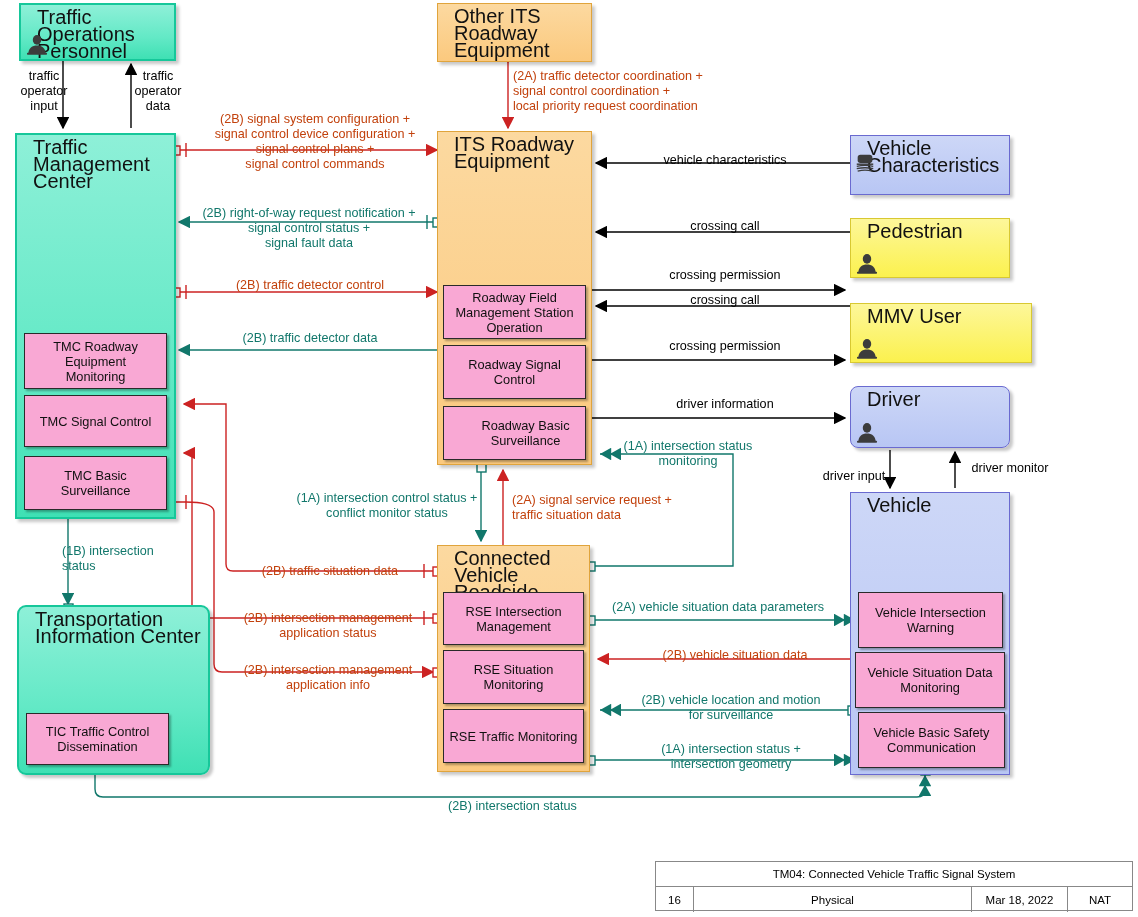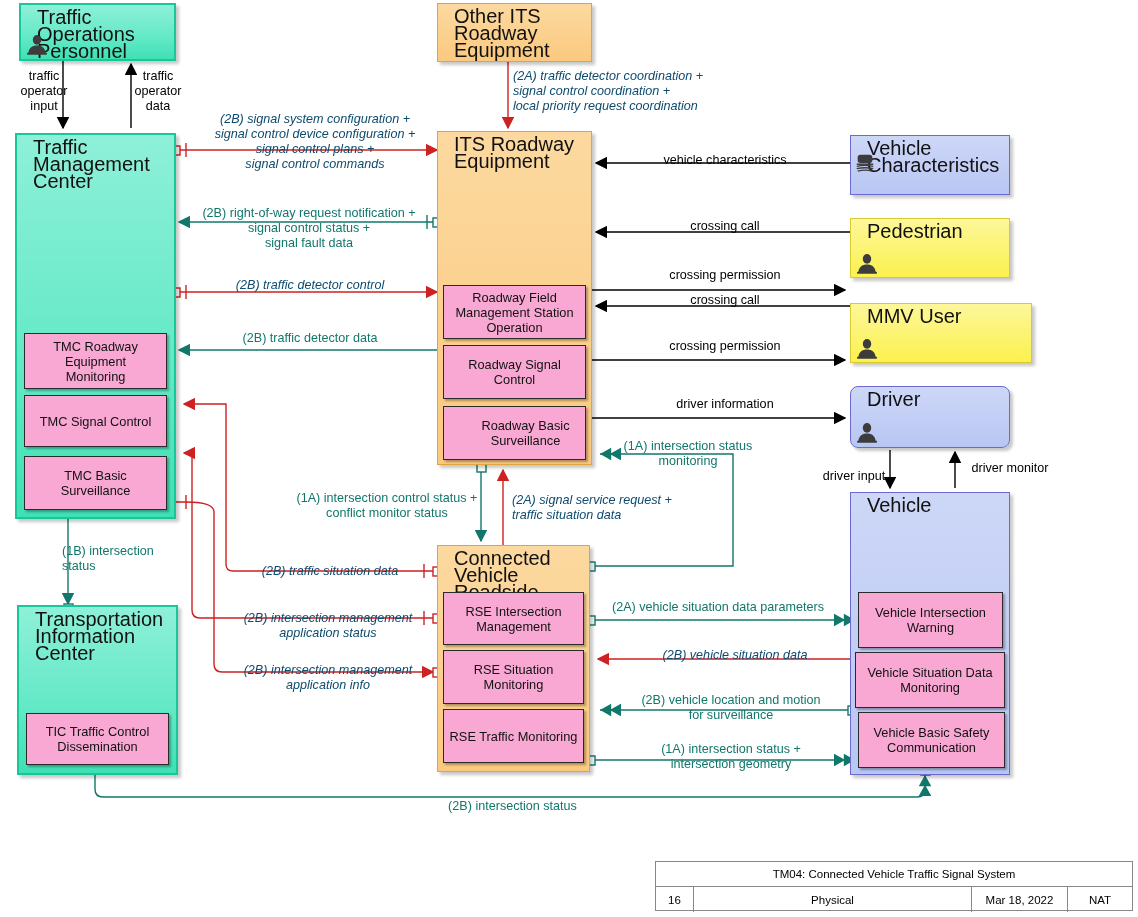--- a/index.html
+++ b/index.html
@@ -22,21 +22,21 @@
   .n-yellow{background:linear-gradient(180deg,#fdf79a 0%,#fbf14e 100%);
            border:1px solid #d8c832;}
 
   .sub{position:absolute;box-sizing:border-box;background:#f9a8d4;border:1px solid #2a2a2a;
        box-shadow:2px 2px 2px rgba(0,0,0,.3);display:flex;align-items:center;
        justify-content:center;text-align:center;font-size:12.8px;line-height:15px;
        color:#111;padding:0 3px;}
 
   .lbl{position:absolute;font-size:12.6px;line-height:15px;text-align:center;
        white-space:pre-line;}
-  .lbl.red{color:#0c4a6e;font-style:italic;}
+  .lbl.red{color:#c2410c;}
   .lbl.teal{color:#11776b;}
   .lbl.blk{color:#000;}
 
   .person{position:absolute;width:22px;height:22px;}
   .tram{position:absolute;width:22px;height:22px;}
 
   
   #legend{position:absolute;left:655px;top:861px;width:478px;height:50px;
           border:1px solid #888;box-sizing:border-box;background:#fff;font-size:11.5px;}
   #legend .lrow{display:flex;height:24px;border-bottom:1px solid #888;}
@@ -169,21 +169,21 @@
     <div class="title">Traffic Management
 Center</div>
   </div>
   <div class="sub" style="left:24px;top:333px;width:143px;height:56px;white-space:pre-line;">TMC Roadway
 Equipment
 Monitoring</div>
   <div class="sub" style="left:24px;top:395px;width:143px;height:52px;white-space:pre-line;">TMC Signal Control</div>
   <div class="sub" style="left:24px;top:456px;width:143px;height:54px;white-space:pre-line;">TMC Basic
 Surveillance</div>
 
-  <div class="node n-green" style="left:17px;top:605px;width:161px;height:170px;">
+  <div class="node n-green" style="left:17px;top:605px;width:193px;height:170px;border-radius:9px;">
     <div class="title">Transportation
 Information Center</div>
   </div>
   <div class="sub" style="left:26px;top:713px;width:143px;height:52px;white-space:pre-line;">TIC Traffic Control
 Dissemination</div>
 
   <div class="node n-orange" style="left:437px;top:3px;width:155px;height:59px;">
     <div class="title">Other ITS Roadway
 Equipment</div>
   </div>

